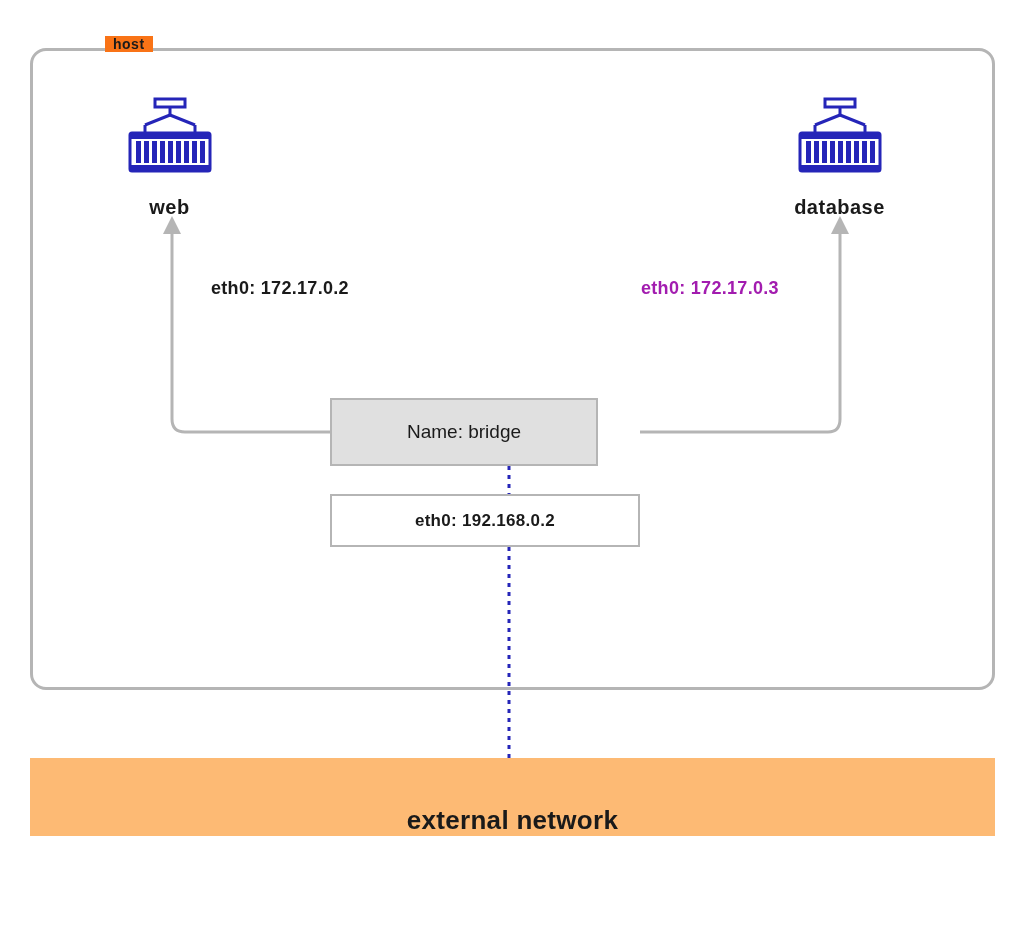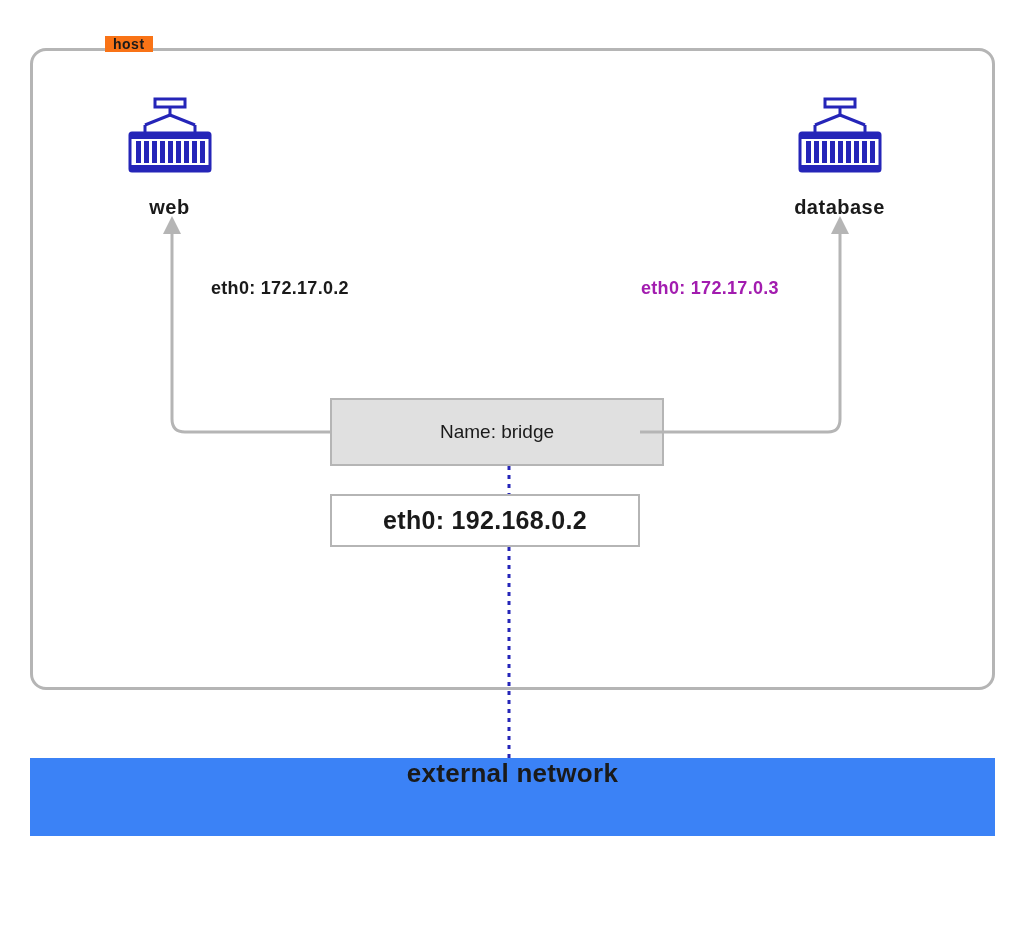--- a/index.html
+++ b/index.html
@@ -80,21 +80,21 @@
       top: 278px;
       font-weight: 700;
       font-size: 18px;
       color: #a21caf;
       letter-spacing: 0.3px;
     }
     .bridge-box {
       position: absolute;
       left: 330px;
       top: 398px;
-      width: 334px;
+      width: 268px;
       height: 68px;
       background: #e0e0e0;
       border: 2px solid #b5b5b5;
       display: flex;
       flex-direction: column;
       align-items: center;
       justify-content: center;
       font-size: 19px;
       line-height: 1.4;
       color: #1a1a1a;
@@ -109,34 +109,34 @@
       position: absolute;
       left: 330px;
       top: 494px;
       width: 310px;
       height: 53px;
       background: #fff;
       border: 2px solid #b5b5b5;
       display: flex;
       align-items: center;
       justify-content: center;
-      font-size: 25px;
+      font-size: 17px;
       font-weight: 700;
       color: #1a1a1a;
       letter-spacing: 0.3px;
     }
     .external-box {
       position: absolute;
       left: 30px;
       top: 758px;
       width: 965px;
       height: 78px;
-      background: #3b82f6;
+      background: #fdba74;
       display: flex;
-      align-items: flex-start;
+      align-items: flex-end;
       justify-content: center;
       font-size: 26px;
       font-weight: 700;
       color: #1a1a1a;
       letter-spacing: 0.3px;
     }
     svg.overlay {
       position: absolute;
       left: 0;
       top: 0;

